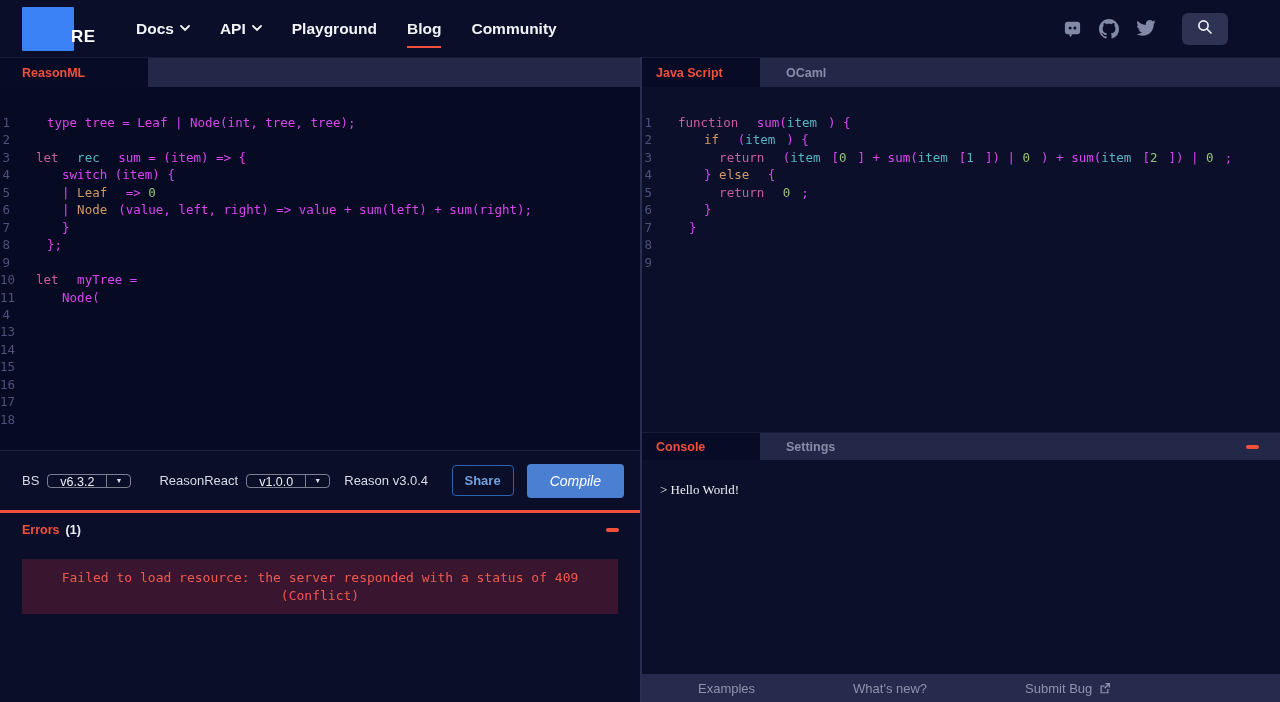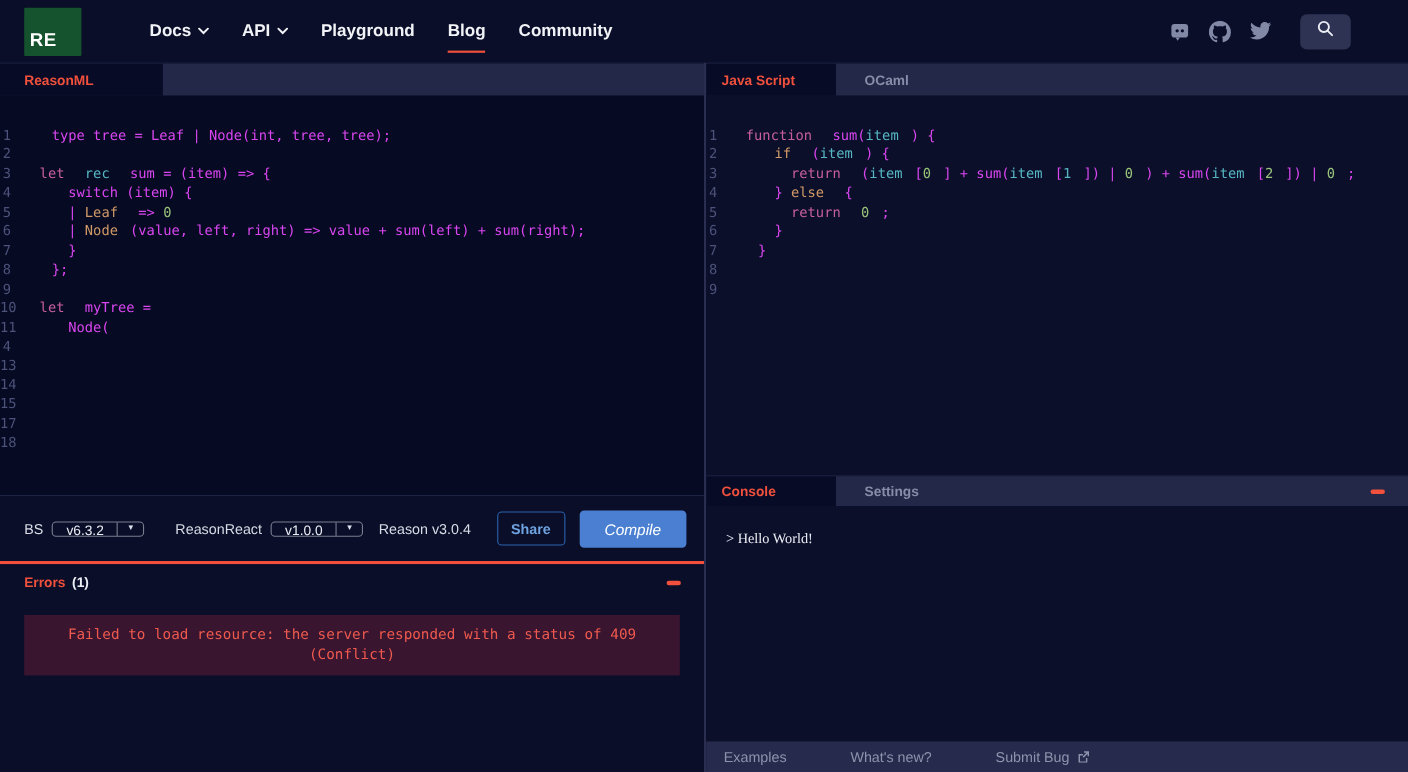--- a/index.html
+++ b/index.html
@@ -1,21 +1,21 @@
 <!DOCTYPE html>
 <html><head>
 <meta charset="utf-8">
 <style>
   * { margin:0; padding:0; box-sizing:border-box; }
   html,body { width:1280px; height:702px; overflow:hidden; background:#0a0e28; }
   .app { width:1280px; height:702px; font-family:"Liberation Sans", sans-serif; background:#0a0e28; color:#e8eaf2; display:flex; flex-direction:column; }
 
   
   .nav { height:57px; display:flex; align-items:center; background:#0a0e28; flex:none; }
-  .logo { width:52px; height:44px; margin-left:22px; background:#14532d; display:flex; align-items:flex-end; border-radius:1px; flex:none; }
+  .logo { width:52px; height:44px; margin-left:22px; background:#3b82f6; display:flex; align-items:flex-end; border-radius:1px; flex:none;padding-left:44px; }
   .logo span { color:#fff; font-weight:bold; font-size:17px; letter-spacing:.5px; padding:0 0 4px 5px; }
   .nav-items { display:flex; margin-left:62px; gap:30px; }
   .nav-item { display:flex; align-items:center; gap:6px; color:#f2f3f7; font-size:15.5px; font-weight:600; cursor:pointer; position:relative; padding:4px 0; }
   .nav-item.active::after { content:""; position:absolute; left:0; right:0; bottom:-6px; height:2px; background:#f0503c; }
   .caret svg { display:block; }
   .nav-right { margin-left:auto; display:flex; align-items:center; }
   .soc { display:flex; align-items:center; gap:17px; }
   .soc svg { display:block; fill:#8289a6; }
   .search-btn { width:46px; height:32px; margin-left:26px; margin-right:52px; background:#2e3354; border-radius:6px; display:flex; align-items:center; justify-content:center; cursor:pointer; }
 
@@ -70,21 +70,21 @@
   .errors-count { margin-left:6px; color:#eceef5; font-size:12.5px; font-weight:600; }
   .errors-body { flex:1; background:#0a0e28; }
   .error-box { margin:12px 22px 0 22px; background:#3a1530; padding:10px 14px; font-family:"DejaVu Sans Mono", monospace; font-size:13px; line-height:17.5px; color:#ee5a4d;text-align:center; }
 
   
   .console-body { flex:1; background:#0b0f2a; }
   .console-out { padding:22px 0 0 18px; font-family:Liberation Serif, serif; font-size:13px; color:#eceef5; }
 
   
   .footer { height:28px; flex:none; background:#262b4d; display:flex; align-items:center; padding-left:16px; gap:58px; }
-  .footer-item { color:#8d93ac; font-size:13px; display:flex; align-items:center; gap:7px; cursor:pointer; }
+  .footer-item { color:#8d93ac; font-size:13px; display:flex; align-items:center; gap:7px; cursor:pointer;margin-left:40px; }
   .footer-item svg { display:block; }
 </style>
 </head>
 <body>
 
 <div class="app">
 
   <div class="nav">
     <div class="logo">
         <span>RE</span>
@@ -165,20 +165,21 @@
           <div class="cl"><span class="ln">6</span><span class="code"><span class="tk-df">  | </span><span class="tk-or">Node</span><span class="tk-df">(value, left, right) =&gt; value + sum(left) + sum(right);</span></span></div>
           <div class="cl"><span class="ln">7</span><span class="code"><span class="tk-df">  }</span></span></div>
           <div class="cl"><span class="ln">8</span><span class="code"><span class="tk-df">};</span></span></div>
           <div class="cl"><span class="ln">9</span><span class="code">&nbsp;</span></div>
           <div class="cl"><span class="ln">10</span><span class="code"><span class="tk-kw">let</span><span class="tk-df"> myTree =</span></span></div>
           <div class="cl"><span class="ln">11</span><span class="code"><span class="tk-df">  Node(</span></span></div>
           <div class="cl"><span class="ln">4</span><span class="code">&nbsp;</span></div>
           <div class="cl"><span class="ln">13</span><span class="code">&nbsp;</span></div>
           <div class="cl"><span class="ln">14</span><span class="code">&nbsp;</span></div>
           <div class="cl"><span class="ln">15</span><span class="code">&nbsp;</span></div>
+          <div class="cl"><span class="ln">16</span><span class="code">&nbsp;</span></div>
           <div class="cl"><span class="ln">17</span><span class="code">&nbsp;</span></div>
           <div class="cl"><span class="ln">18</span><span class="code">&nbsp;</span></div>
         </div>
 
       <div class="toolbar">
         <span class="tb-label">BS</span>
         <div class="select">
           <span class="val">v6.3.2</span>
           <span class="caret-box">
               <span>▼</span>

